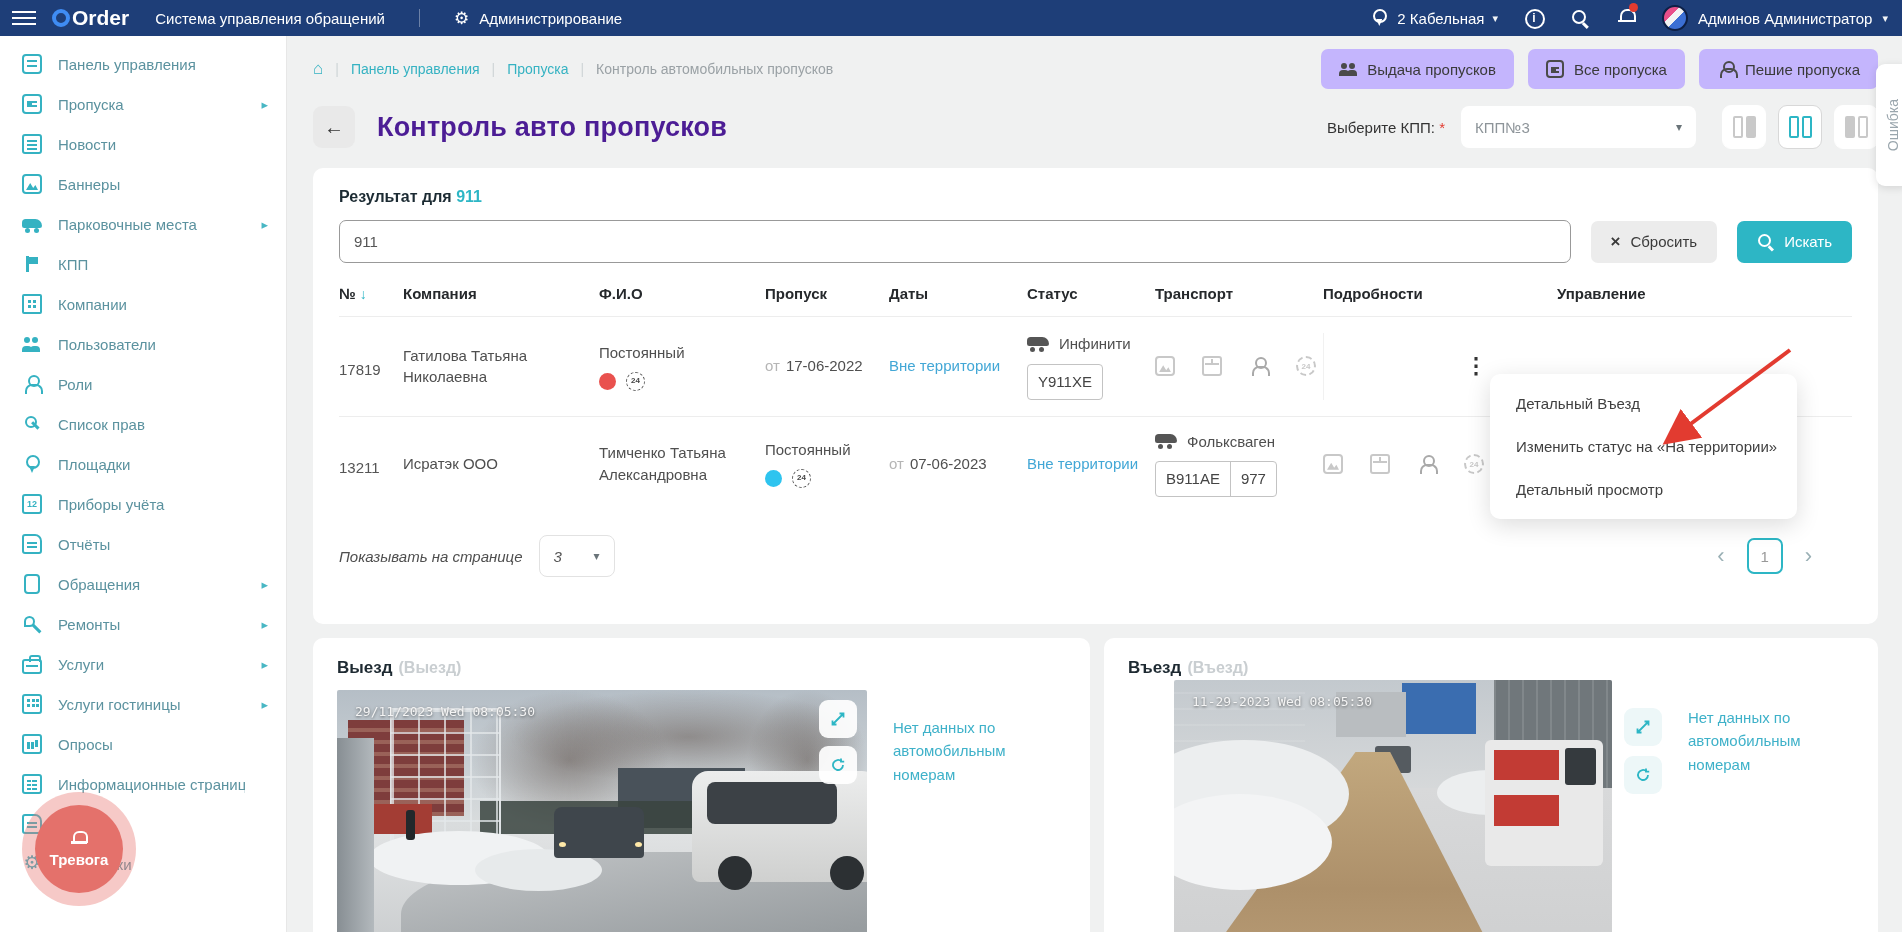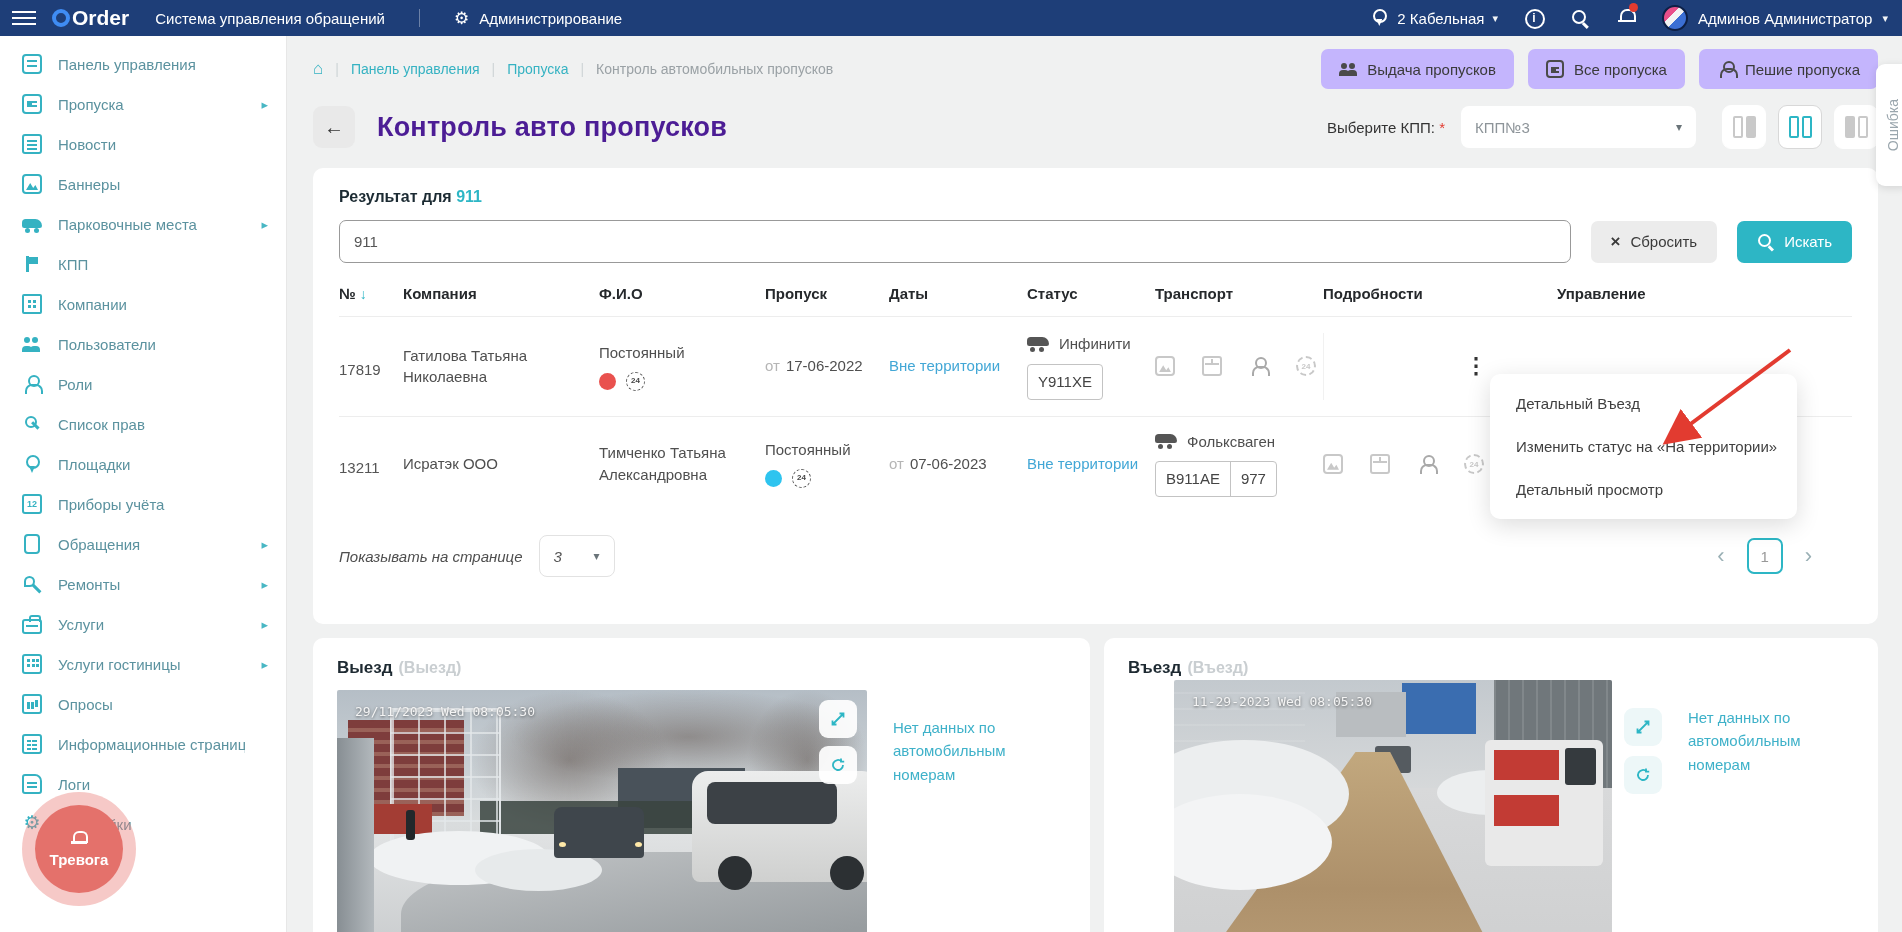--- a/index.html
+++ b/index.html
@@ -421,20 +421,25 @@
         <span class="side-label">Площадки</span>
         <span class="side-chev" style="visibility: hidden;">▸</span>
       </div>
 
       <div class="side-item">
         <span class="icn ic-meter"></span>
         <span class="side-label">Приборы учёта</span>
         <span class="side-chev" style="visibility: hidden;">▸</span>
       </div>
 
+      <div class="side-item">
+        <span class="icn ic-doc"></span>
+        <span class="side-label">Отчёты</span>
+        <span class="side-chev" style="visibility: hidden;">▸</span>
+      </div>
 
       <div class="side-item">
         <span class="icn ic-tablet"></span>
         <span class="side-label">Обращения</span>
         <span class="side-chev" style="visibility: visible;">▸</span>
       </div>
 
       <div class="side-item">
         <span class="icn ic-wrench"></span>
         <span class="side-label">Ремонты</span>

